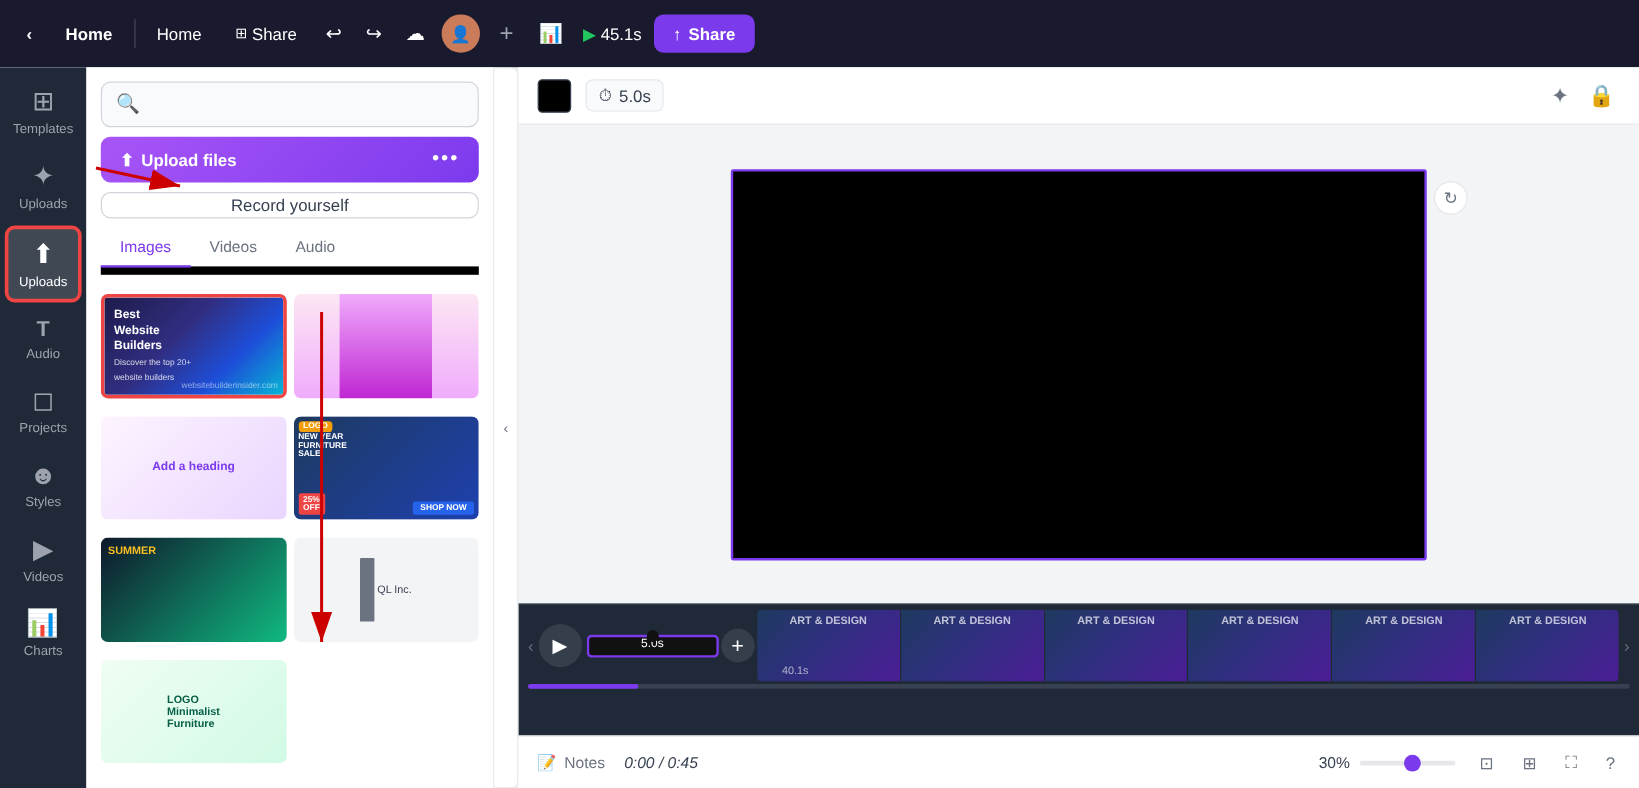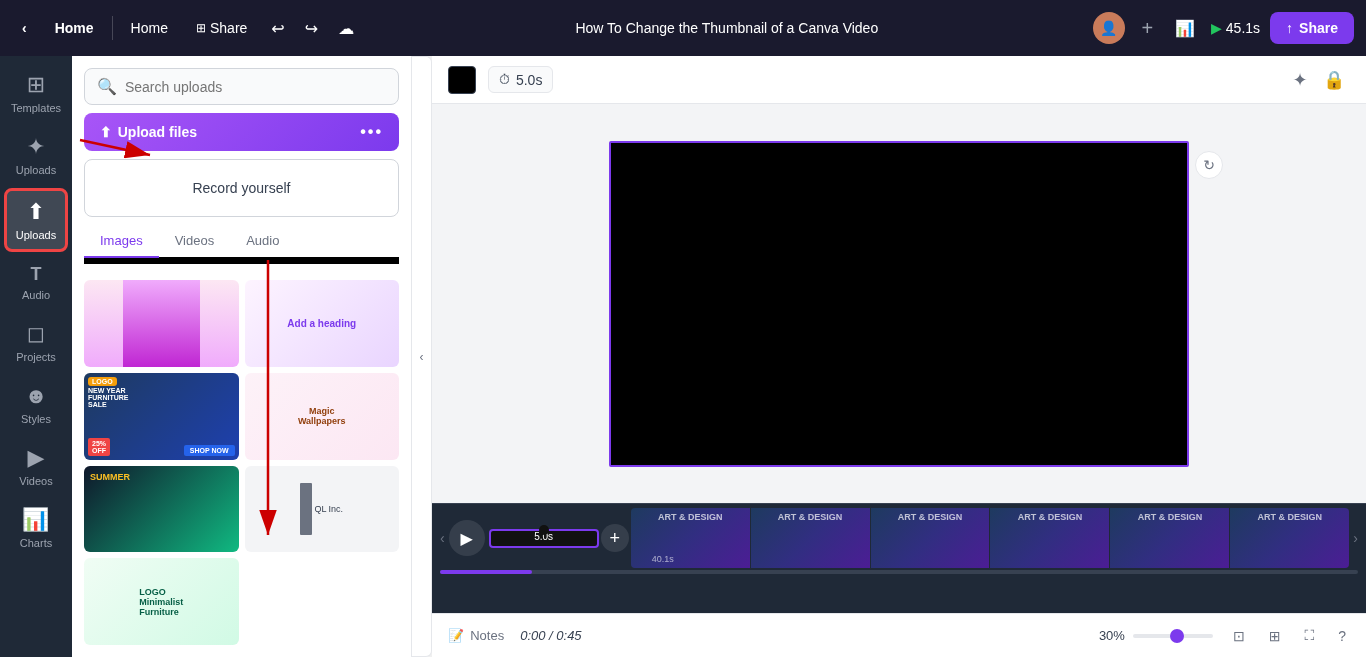--- a/index.html
+++ b/index.html
@@ -99,21 +99,21 @@
       align-items: center;
       justify-content: space-between;
       width: 100%;
     }
     .upload-btn-inner { display: flex; align-items: center; gap: 6px; }
 
     .record-btn {
       background: transparent;
       border: 1px solid #d1d5db;
       border-radius: 8px;
-      padding: 20px 16px;
+      padding: 2px 16px;
       font-size: 14px;
       font-weight: 500;
       cursor: pointer;
       color: #374151;
       text-align: center;
       width: 100%;
     }
 
     .tabs { display: flex; gap: 0; border-bottom: 7px solid #000000; }
     .tab {
@@ -329,21 +329,20 @@
     <span class="nav-divider"></span>
     <span class="nav-btn">Home</span>
     <span class="nav-btn">
       <span style="font-size:12px;">⊞</span>
       <span>Share</span>
     </span>
     <span class="nav-icon-btn">↩</span>
     <span class="nav-icon-btn">↪</span>
     <span class="nav-icon-btn">☁</span>
   </div>
-  <div class="nav-center">How To Change the Thumbnail of a Canva Video</div>
   <div class="nav-right">
     <div class="avatar">👤</div>
     <span class="nav-icon-btn" style="font-size:20px; color:#9ca3af;">+</span>
     <span class="nav-icon-btn">📊</span>
     <span class="play-time">
       <span style="color:#22c55e;">▶</span>
       <span>45.1s</span>
     </span>
     <button class="share-btn">
       <span>↑</span>
@@ -387,61 +386,61 @@
       <span class="sidebar-icon">📊</span>
       <span>Charts</span>
     </div>
   </aside>
 
   <div class="panel">
     <div class="panel-inner">
 
       <div class="search-box">
         <span class="search-icon">🔍</span>
-        <input type="text" placeholder="Search uploads" style="">
       </div>
 
       <button class="upload-btn">
         <div class="upload-btn-inner">
           <span>⬆</span>
           <span>Upload files</span>
         </div>
         <span style="font-size:16px; letter-spacing:2px;">•••</span>
       </button>
 
       <button class="record-btn">Record yourself</button>
 
       <div class="tabs">
         <div class="tab active">Images</div>
         <div class="tab">Videos</div>
         <div class="tab">Audio</div>
       </div>
 
       <div class="grid">
+        <div class="grid-item highlighted" style="border: 3px solid #ef4444;">
+          <div class="img-1" style="width:100%;height:100%;position:relative;">
+            <div class="img-1-text">Best<br>Website<br>Builders<br><span class="img-1-sub">Discover the top 20+<br>website builders</span></div>
+            <div style="position:absolute;bottom:4px;right:4px;font-size:7px;color:rgba(255,255,255,0.5);">websitebuilderinsider.com</div>
+          </div>
+        </div>
         <div class="grid-item">
           <div class="img-2" style="width:100%;height:100%;background:linear-gradient(180deg,#fce7f3,#f0abfc);display:flex;align-items:center;justify-content:center;">
             <div style="width:50%;height:100%;background:linear-gradient(180deg,#f0abfc,#c026d3);border-radius:0;"></div>
           </div>
         </div>
         <div class="grid-item">
           <div style="width:100%;height:100%;background:linear-gradient(135deg,#fdf4ff,#e9d5ff);display:flex;align-items:center;justify-content:center;">
             <span style="color:#7c3aed;font-size:10px;font-weight:600;text-align:center;padding:4px;">Add a heading</span>
           </div>
         </div>
         <div class="grid-item">
           <div class="img-4" style="width:100%;height:100%;background:linear-gradient(135deg,#1e3a5f,#1e40af);position:relative;">
             <div class="img-4-badge">LOGO</div>
             <div style="position:absolute;top:14px;left:4px;color:#fff;font-size:7px;font-weight:600;">NEW YEAR<br>FURNITURE<br>SALE</div>
             <div style="position:absolute;bottom:4px;left:4px;background:#ef4444;color:#fff;font-size:7px;padding:2px 4px;border-radius:2px;font-weight:700;">25%<br>OFF</div>
             <div style="position:absolute;bottom:4px;right:4px;background:#2563eb;color:#fff;font-size:7px;padding:2px 6px;border-radius:2px;font-weight:600;">SHOP NOW</div>
-          </div>
-        </div>
-        <div class="grid-item">
-          <div style="width:100%;height:100%;background:linear-gradient(135deg,#fdf2f8,#fce7f3);display:flex;align-items:center;justify-content:center;">
-            <span style="color:#92400e;font-size:9px;font-weight:600;text-align:center;padding:4px;">Magic<br>Wallpapers</span>
           </div>
         </div>
         <div class="grid-item">
           <div style="width:100%;height:100%;background:linear-gradient(135deg,#0f172a,#10b981);position:relative;display:flex;align-items:center;justify-content:center;">
             <span style="position:absolute;top:6px;left:6px;color:#fbbf24;font-size:9px;font-weight:700;">SUMMER</span>
           </div>
         </div>
         <div class="grid-item">
           <div style="width:100%;height:100%;background:#f3f4f6;display:flex;align-items:center;justify-content:center;gap:2px;">
             <div style="width:12px;background:#6b7280;height:60%;border-radius:1px;"></div>

